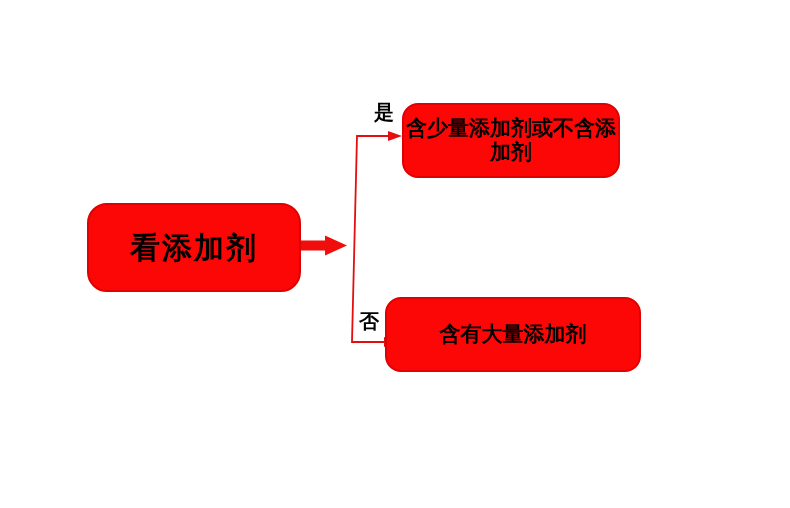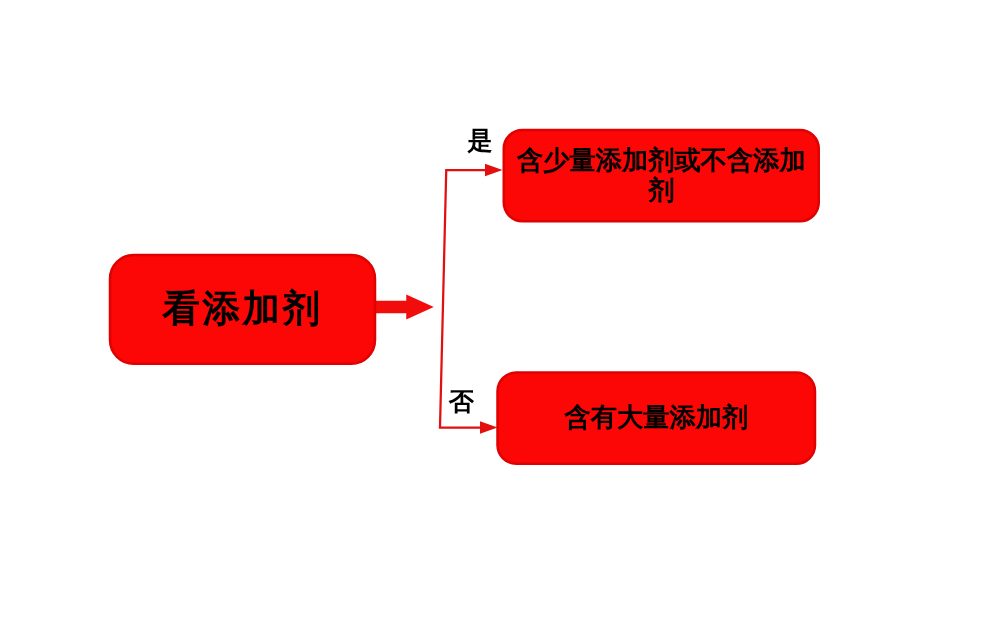--- a/index.html
+++ b/index.html
@@ -30,26 +30,26 @@
   }
   .node-root {
     left: 87px;  top: 203px;
     width: 214px; height: 89px;
     border-radius: 20px;
     font-size: 30px;
     letter-spacing: 2px;
   }
   .node-yes {
     left: 402px; top: 103px;
-    width: 254px; height: 75px;
+    width: 218px; height: 75px;
     border-radius: 16px;
     font-size: 21px;
   }
   .node-no {
-    left: 397px; top: 297px;
+    left: 385px; top: 297px;
     width: 256px; height: 75px;
     border-radius: 16px;
     font-size: 21px;
   }
   .edge-label {
     position: absolute;
     color: var(--text, #000000);
     font-weight: bold;
     font-size: 20px;
     line-height: 1;

